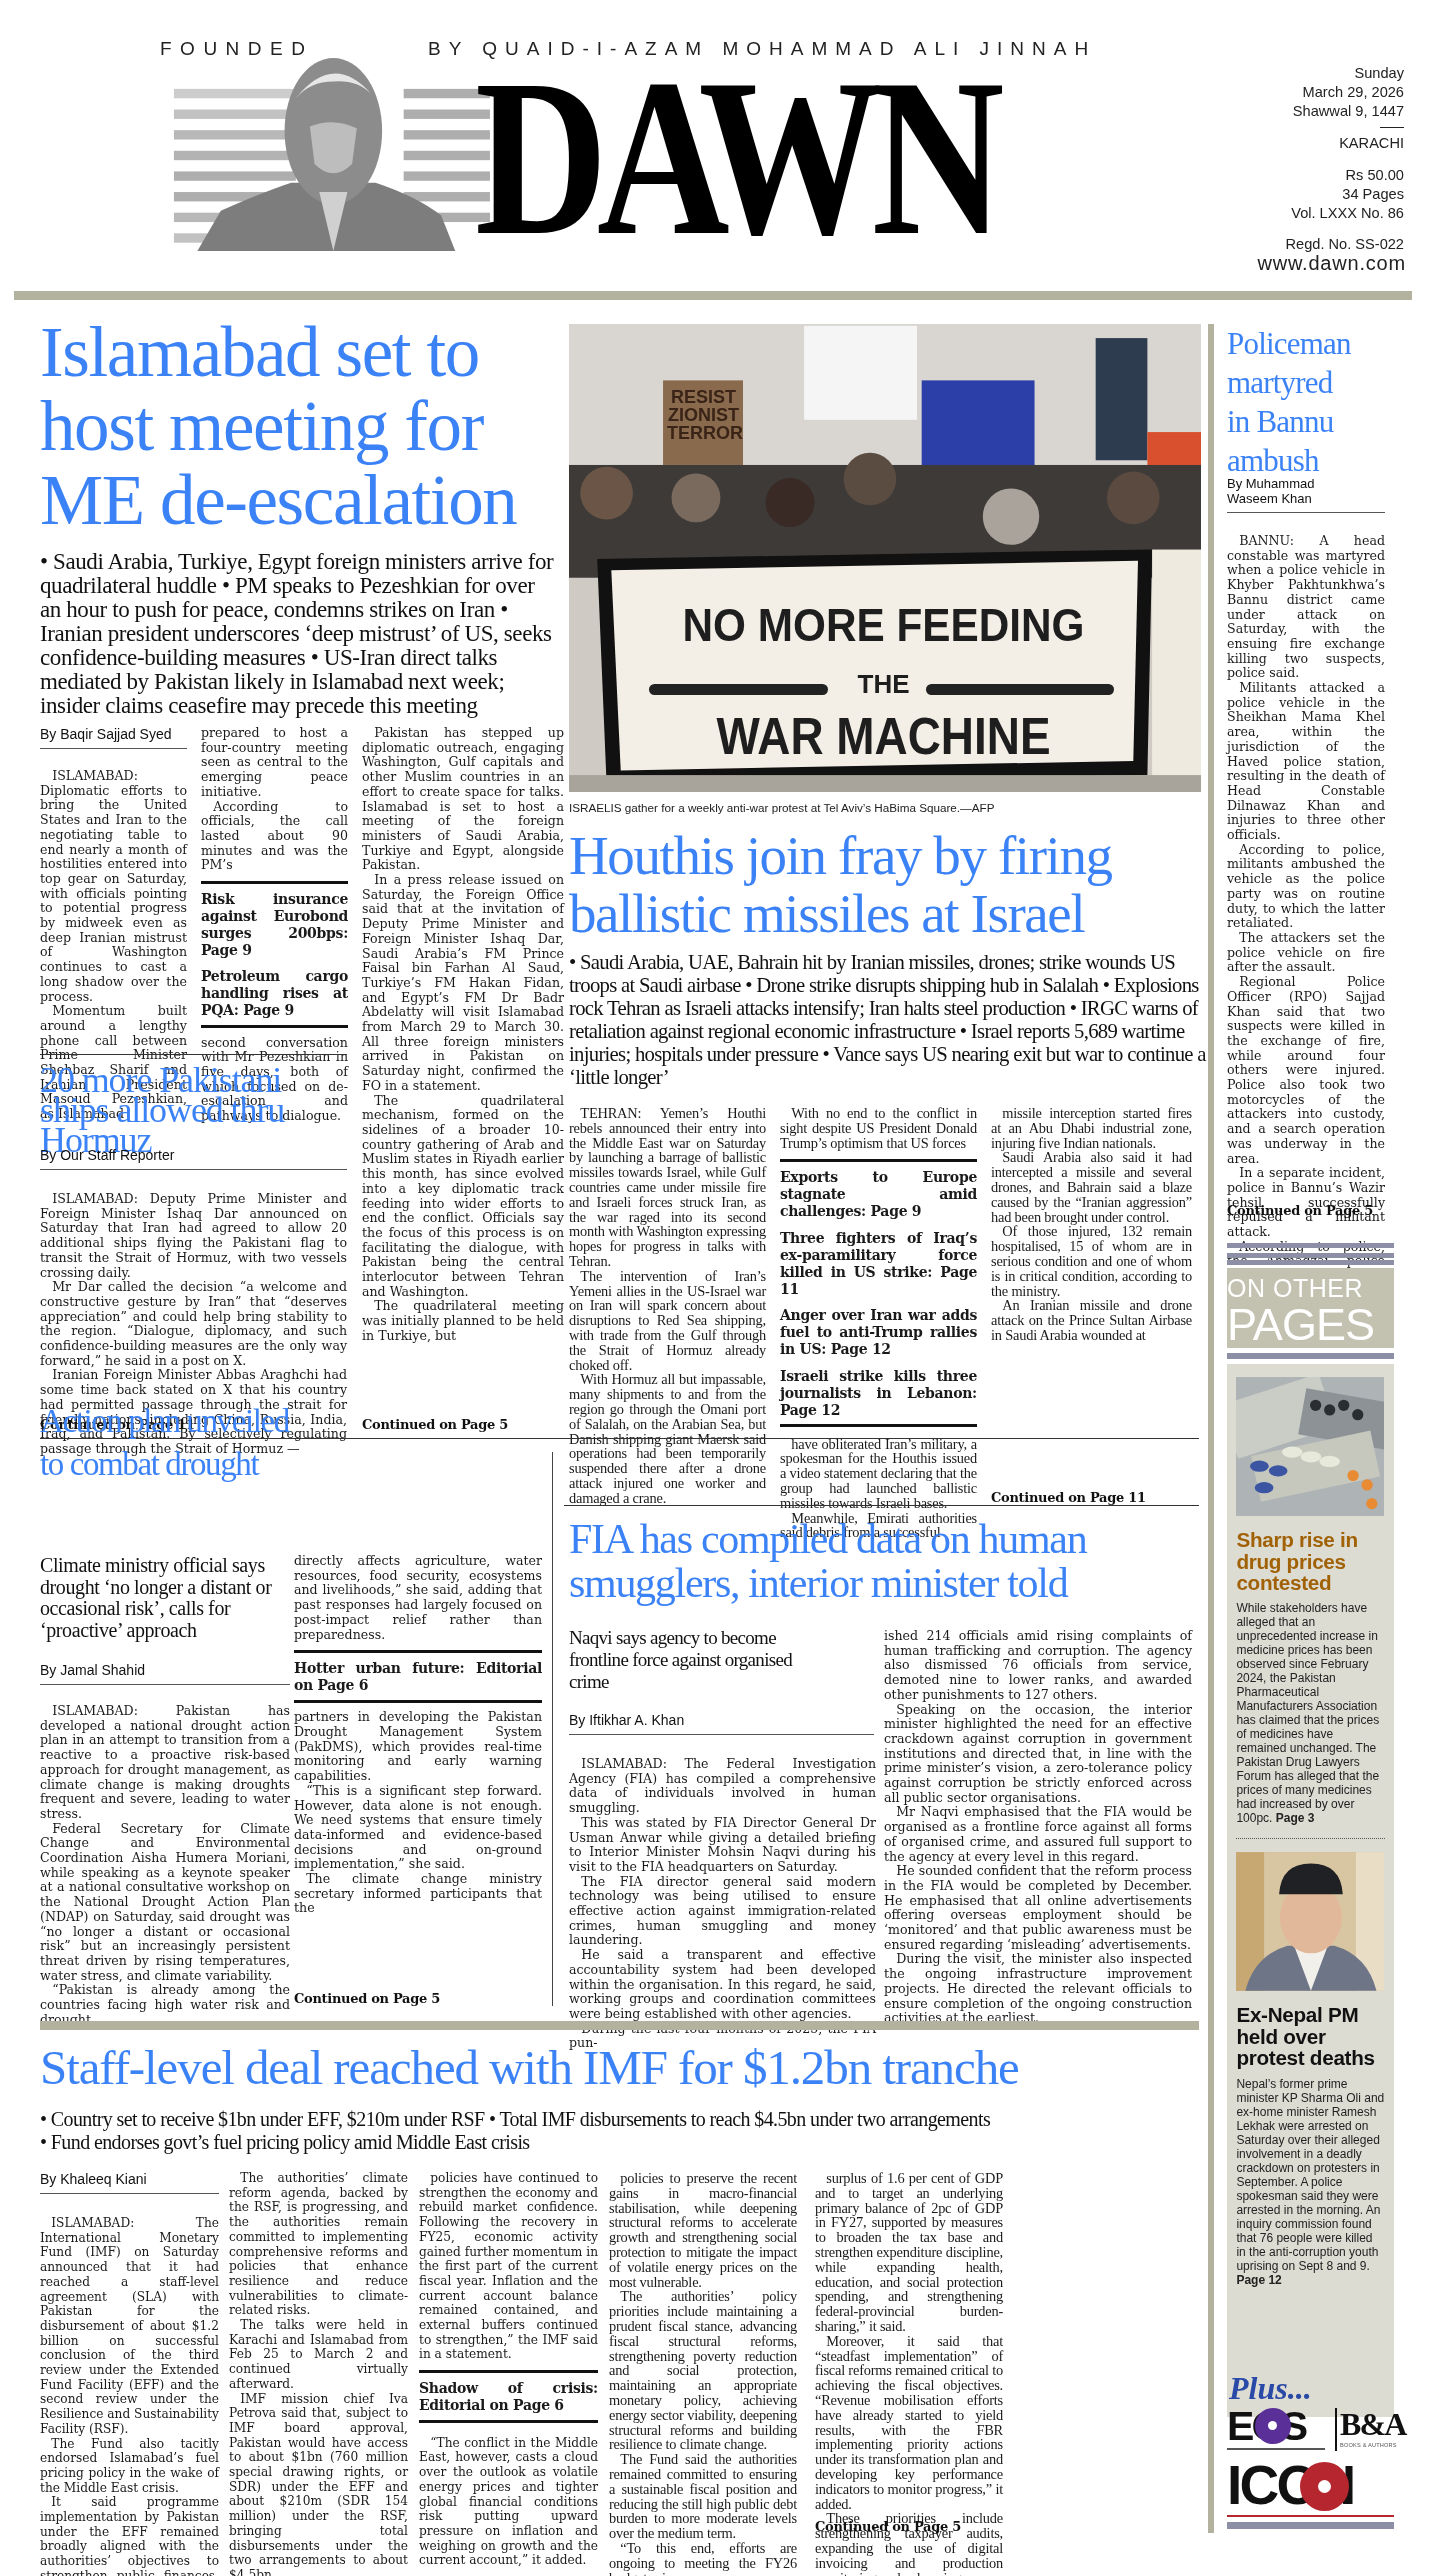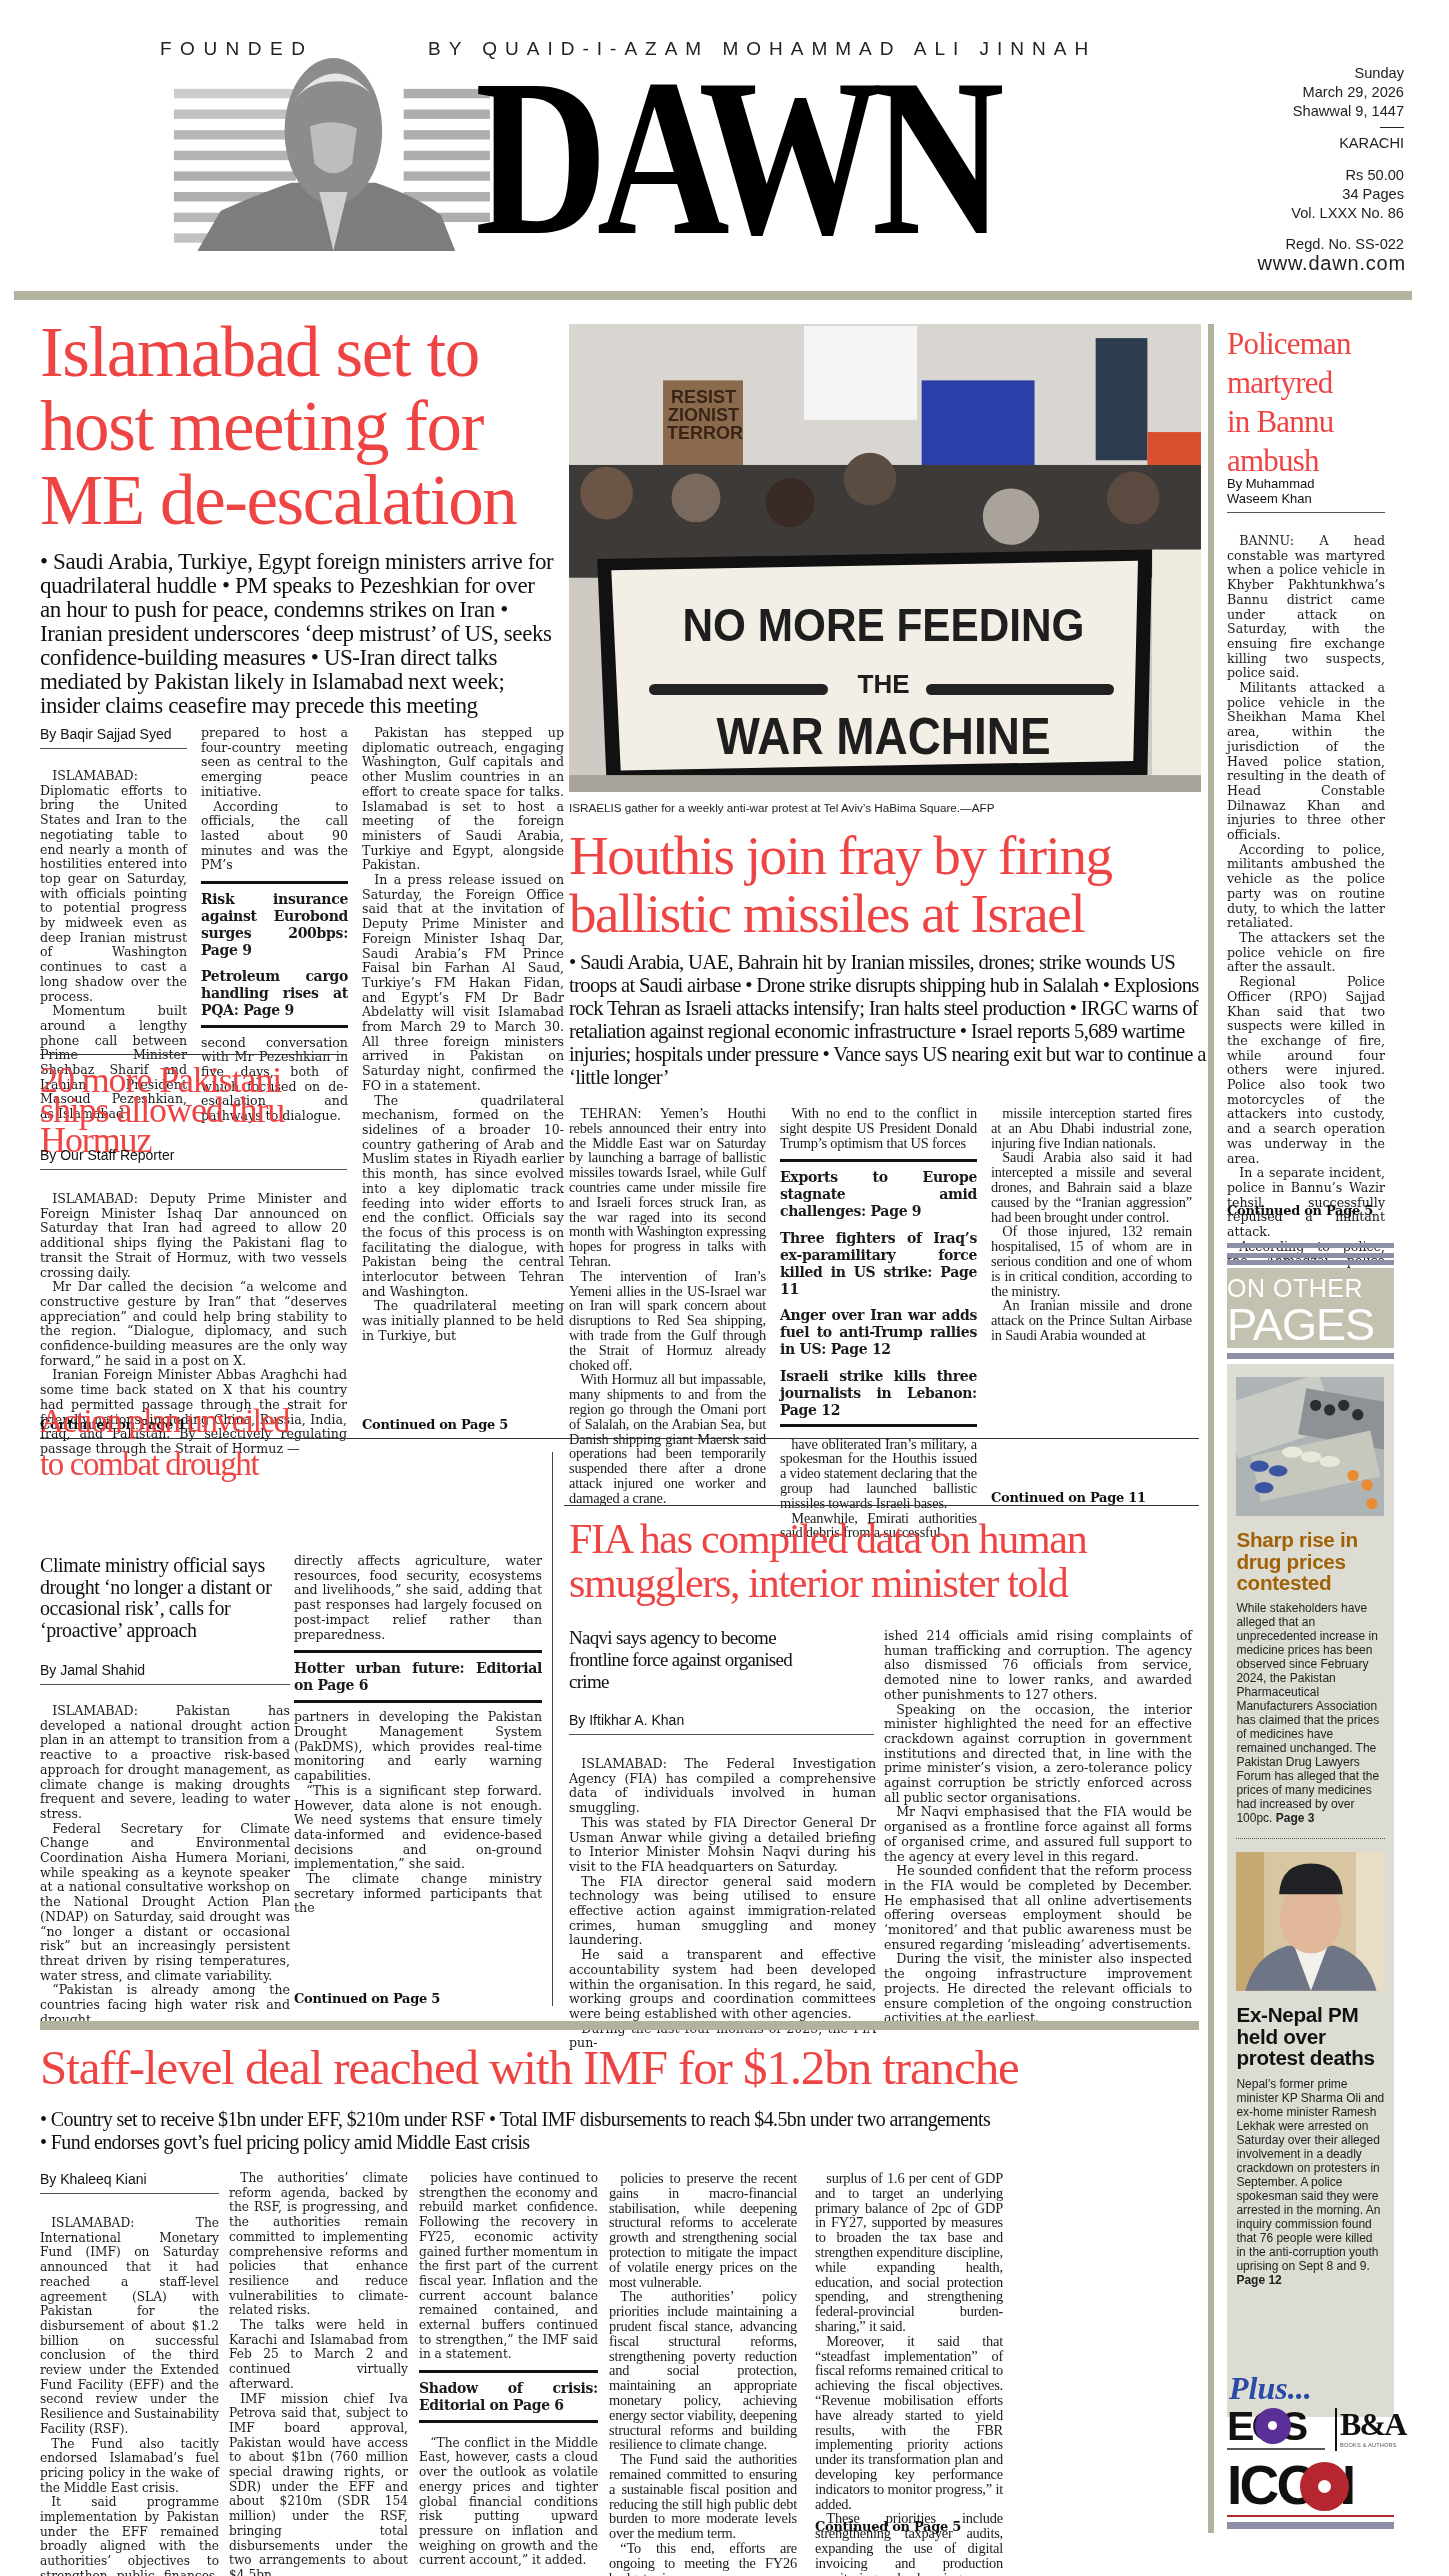--- a/index.html
+++ b/index.html
@@ -12,21 +12,21 @@
   .body-text p { text-indent: 12.2px; }
   .body-text p.no-ind { text-indent: 0; }
   .cond { font-family: "Liberation Serif", serif; font-size: 14.4px; line-height: 14.8px; text-align: justify; letter-spacing: -0.2px; color: #1a1a1a; }
   .cond p { text-indent: 11.3px; }
   .rule { position: absolute; background: #333; }
   .byline { font-family: "Liberation Sans", sans-serif; font-size: 14px; color: #111; padding-bottom: 5.6px; border-bottom: 1.4px solid #555; }
   .cont { font-family: "DejaVu Serif", serif; font-weight: bold; font-size: 13px; letter-spacing: -0.3px; }
   .refbox { border-top: 3.8px solid #111; border-bottom: 3.8px solid #111; padding: 7.5px 0 5.6px; }
   .refbox .ref { font-family: "DejaVu Serif", serif; font-weight: bold; font-size: 14px; line-height: 17px; margin-bottom: 9.4px; letter-spacing: -0.3px; }
   .refbox .ref:last-child { margin-bottom: 0; }
-  .hl { font-family: "Liberation Serif", serif; font-weight: normal; color: #ef4444; letter-spacing: -1.4px; }
+  .hl { font-family: "Liberation Serif", serif; font-weight: normal; color: #3b82f6; letter-spacing: -1.4px; }
   .deck { font-family: "Liberation Serif", serif; color: #111; letter-spacing: -0.4px; }
   .sand { background: #b3b29f; }
   .slate { background: #8c8fa6; }
 </style>
 </head>
 <body>
 
 <div class="abs sans" style="left:160px;top:38px;font-size:19px;letter-spacing:8.5px;color:#222;">FOUNDED</div>
 <div class="abs sans" style="left:428px;top:38px;font-size:19px;letter-spacing:8px;color:#222;">BY QUAID-I-AZAM MOHAMMAD ALI JINNAH</div>
 

